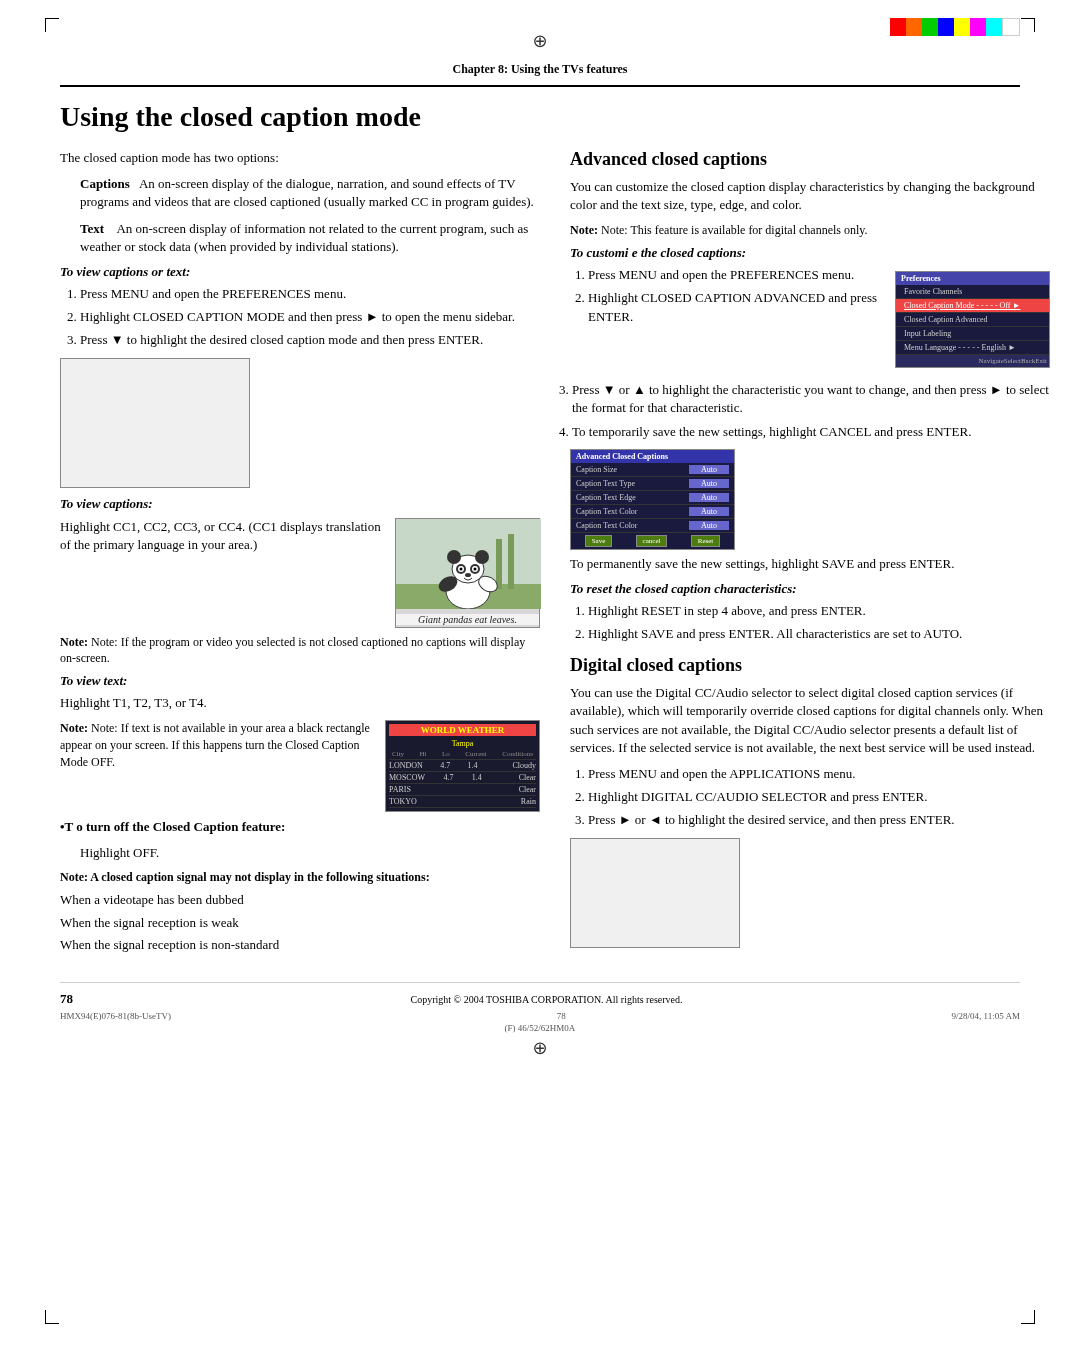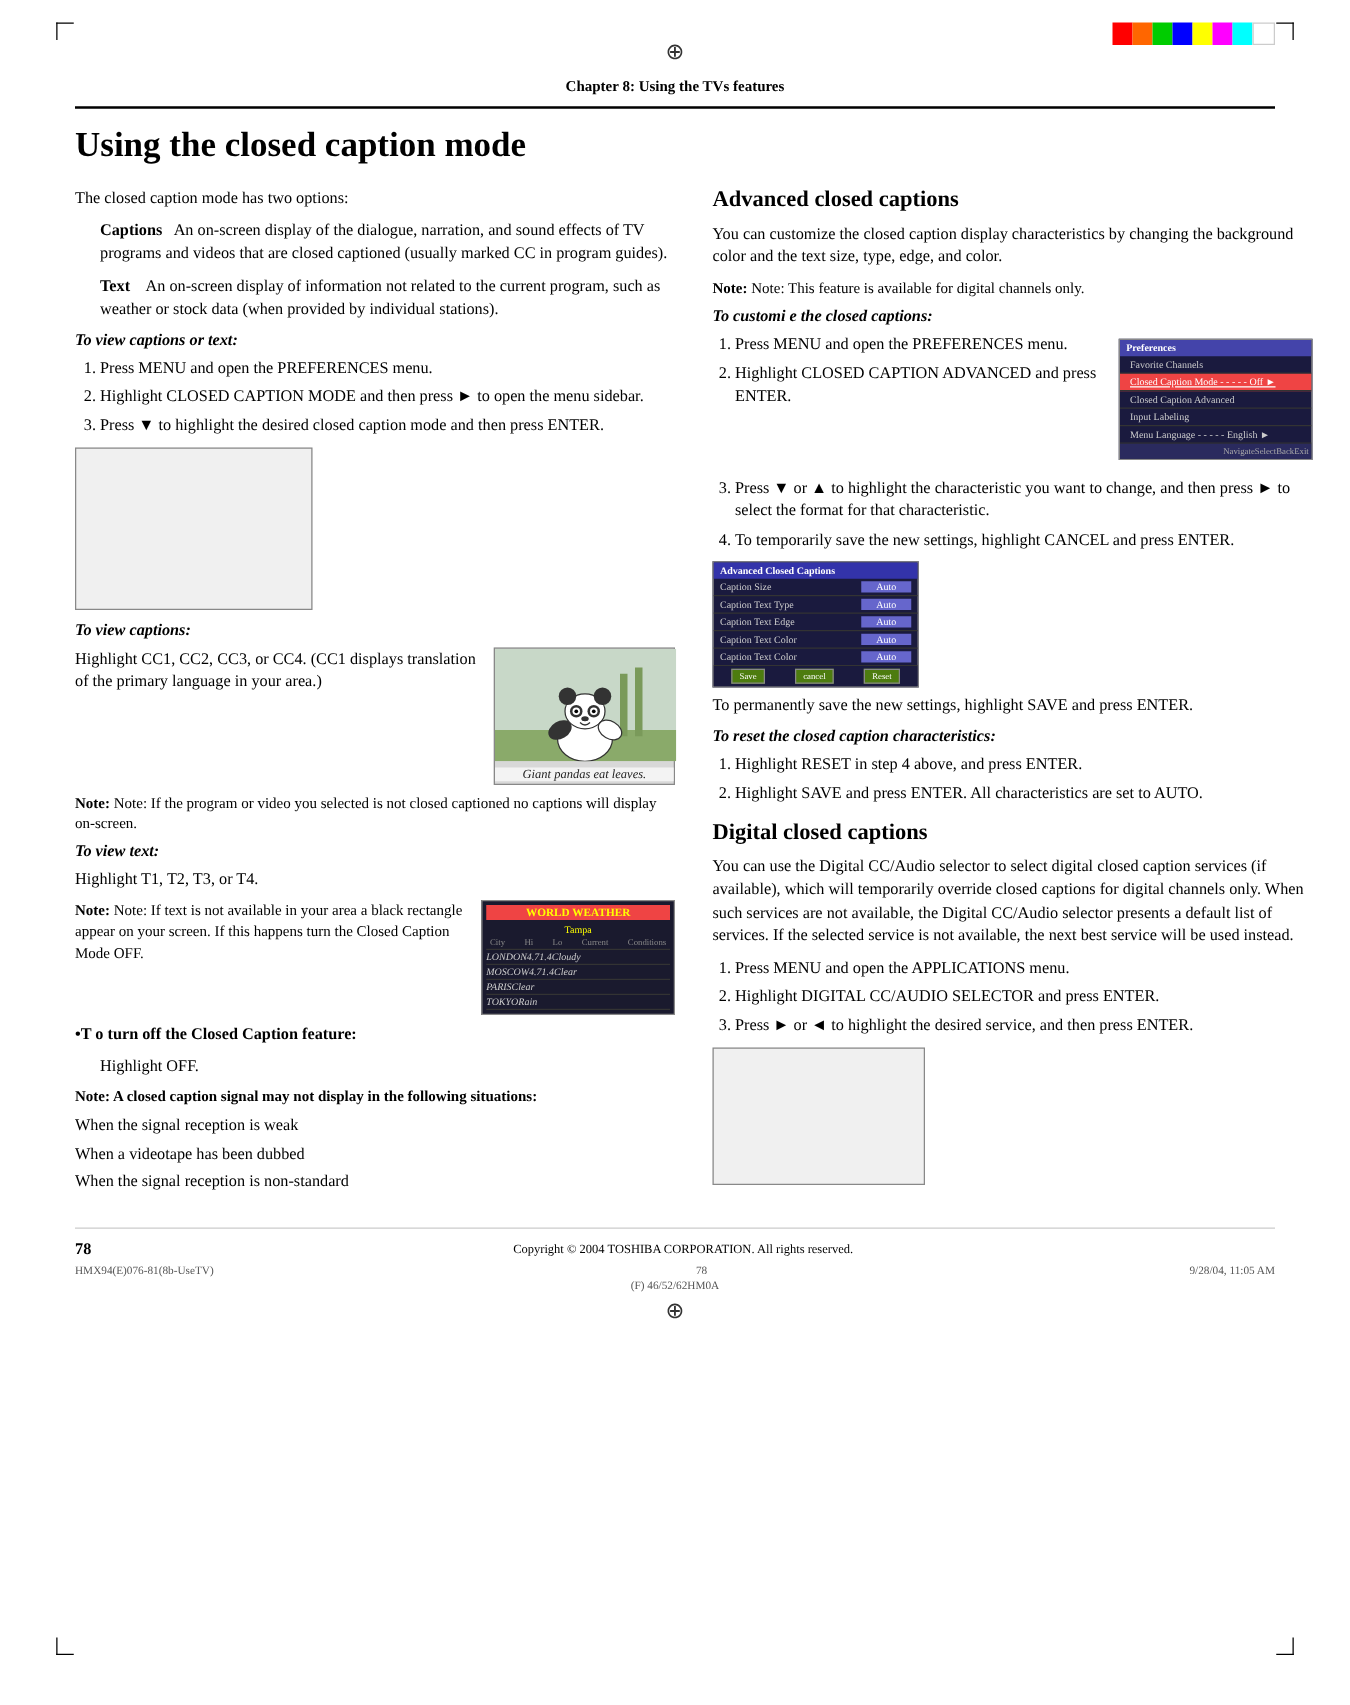--- a/index.html
+++ b/index.html
@@ -158,26 +158,25 @@
       color: #ff0;
       font-size: 9px;
       text-align: center;
       padding: 1px;
       margin-bottom: 2px;
       font-weight: bold;
     }
 
     .weather-row {
       display: flex;
-      justify-content: flex-start;
+      justify-content: space-between;
       font-size: 8px;
       color: #ccc;
       padding: 1px 0;
       border-bottom: 1px solid #333;
-      font-style: italic;
     }
 
     
     .menu-box {
       border: 1px solid #888;
       background: #1a1a3e;
       color: #fff;
       font-size: 8px;
       padding: 0;
       width: 155px;
@@ -466,22 +465,22 @@
 
       <p style="margin-top:6px;">
         <strong>•T o turn off the Closed Caption feature:</strong>
       </p>
       <p class="indent-block">Highlight OFF.</p>
 
       <p class="note-text">
         <span class="note-bold">Note: A closed caption signal may not display in the following situations:</span>
       </p>
       <ul class="bullet-list">
+        <li>When a videotape has been dubbed</li>
         <li>When the signal reception is weak</li>
-        <li>When a videotape has been dubbed</li>
         <li>When the signal reception is non-standard</li>
       </ul>
     </div>
 
     <div class="col-right">
       <div class="section-heading">Advanced closed captions</div>
 
       <p>You can customize the closed caption display characteristics by changing the background color and the text size, type, edge, and color.</p>
 
       <p class="note-text">
@@ -505,21 +504,21 @@
           <div class="menu-item">Menu Language - - - - - English ►</div>
           <div class="menu-footer">
             <span>Navigate</span>
             <span>Select</span>
             <span>Back</span>
             <span>Exit</span>
           </div>
         </div>
       </div>
 
-      <ol start="3" style="margin-left:18px; margin-bottom:8px;">
+      <ol start="3" style="margin-left:2px; margin-bottom:8px;">
         <li>Press ▼ or ▲ to highlight the characteristic you want to change, and then press ► to select the format for that characteristic.</li>
         <li>To temporarily save the new settings, highlight CANCEL and press ENTER.</li>
       </ol>
 
       <div class="adv-menu-box">
         <div class="adv-menu-title">Advanced Closed Captions</div>
         <div class="adv-menu-row">
           <span class="label">Caption Size</span>
           <span class="value">Auto</span>
         </div>

